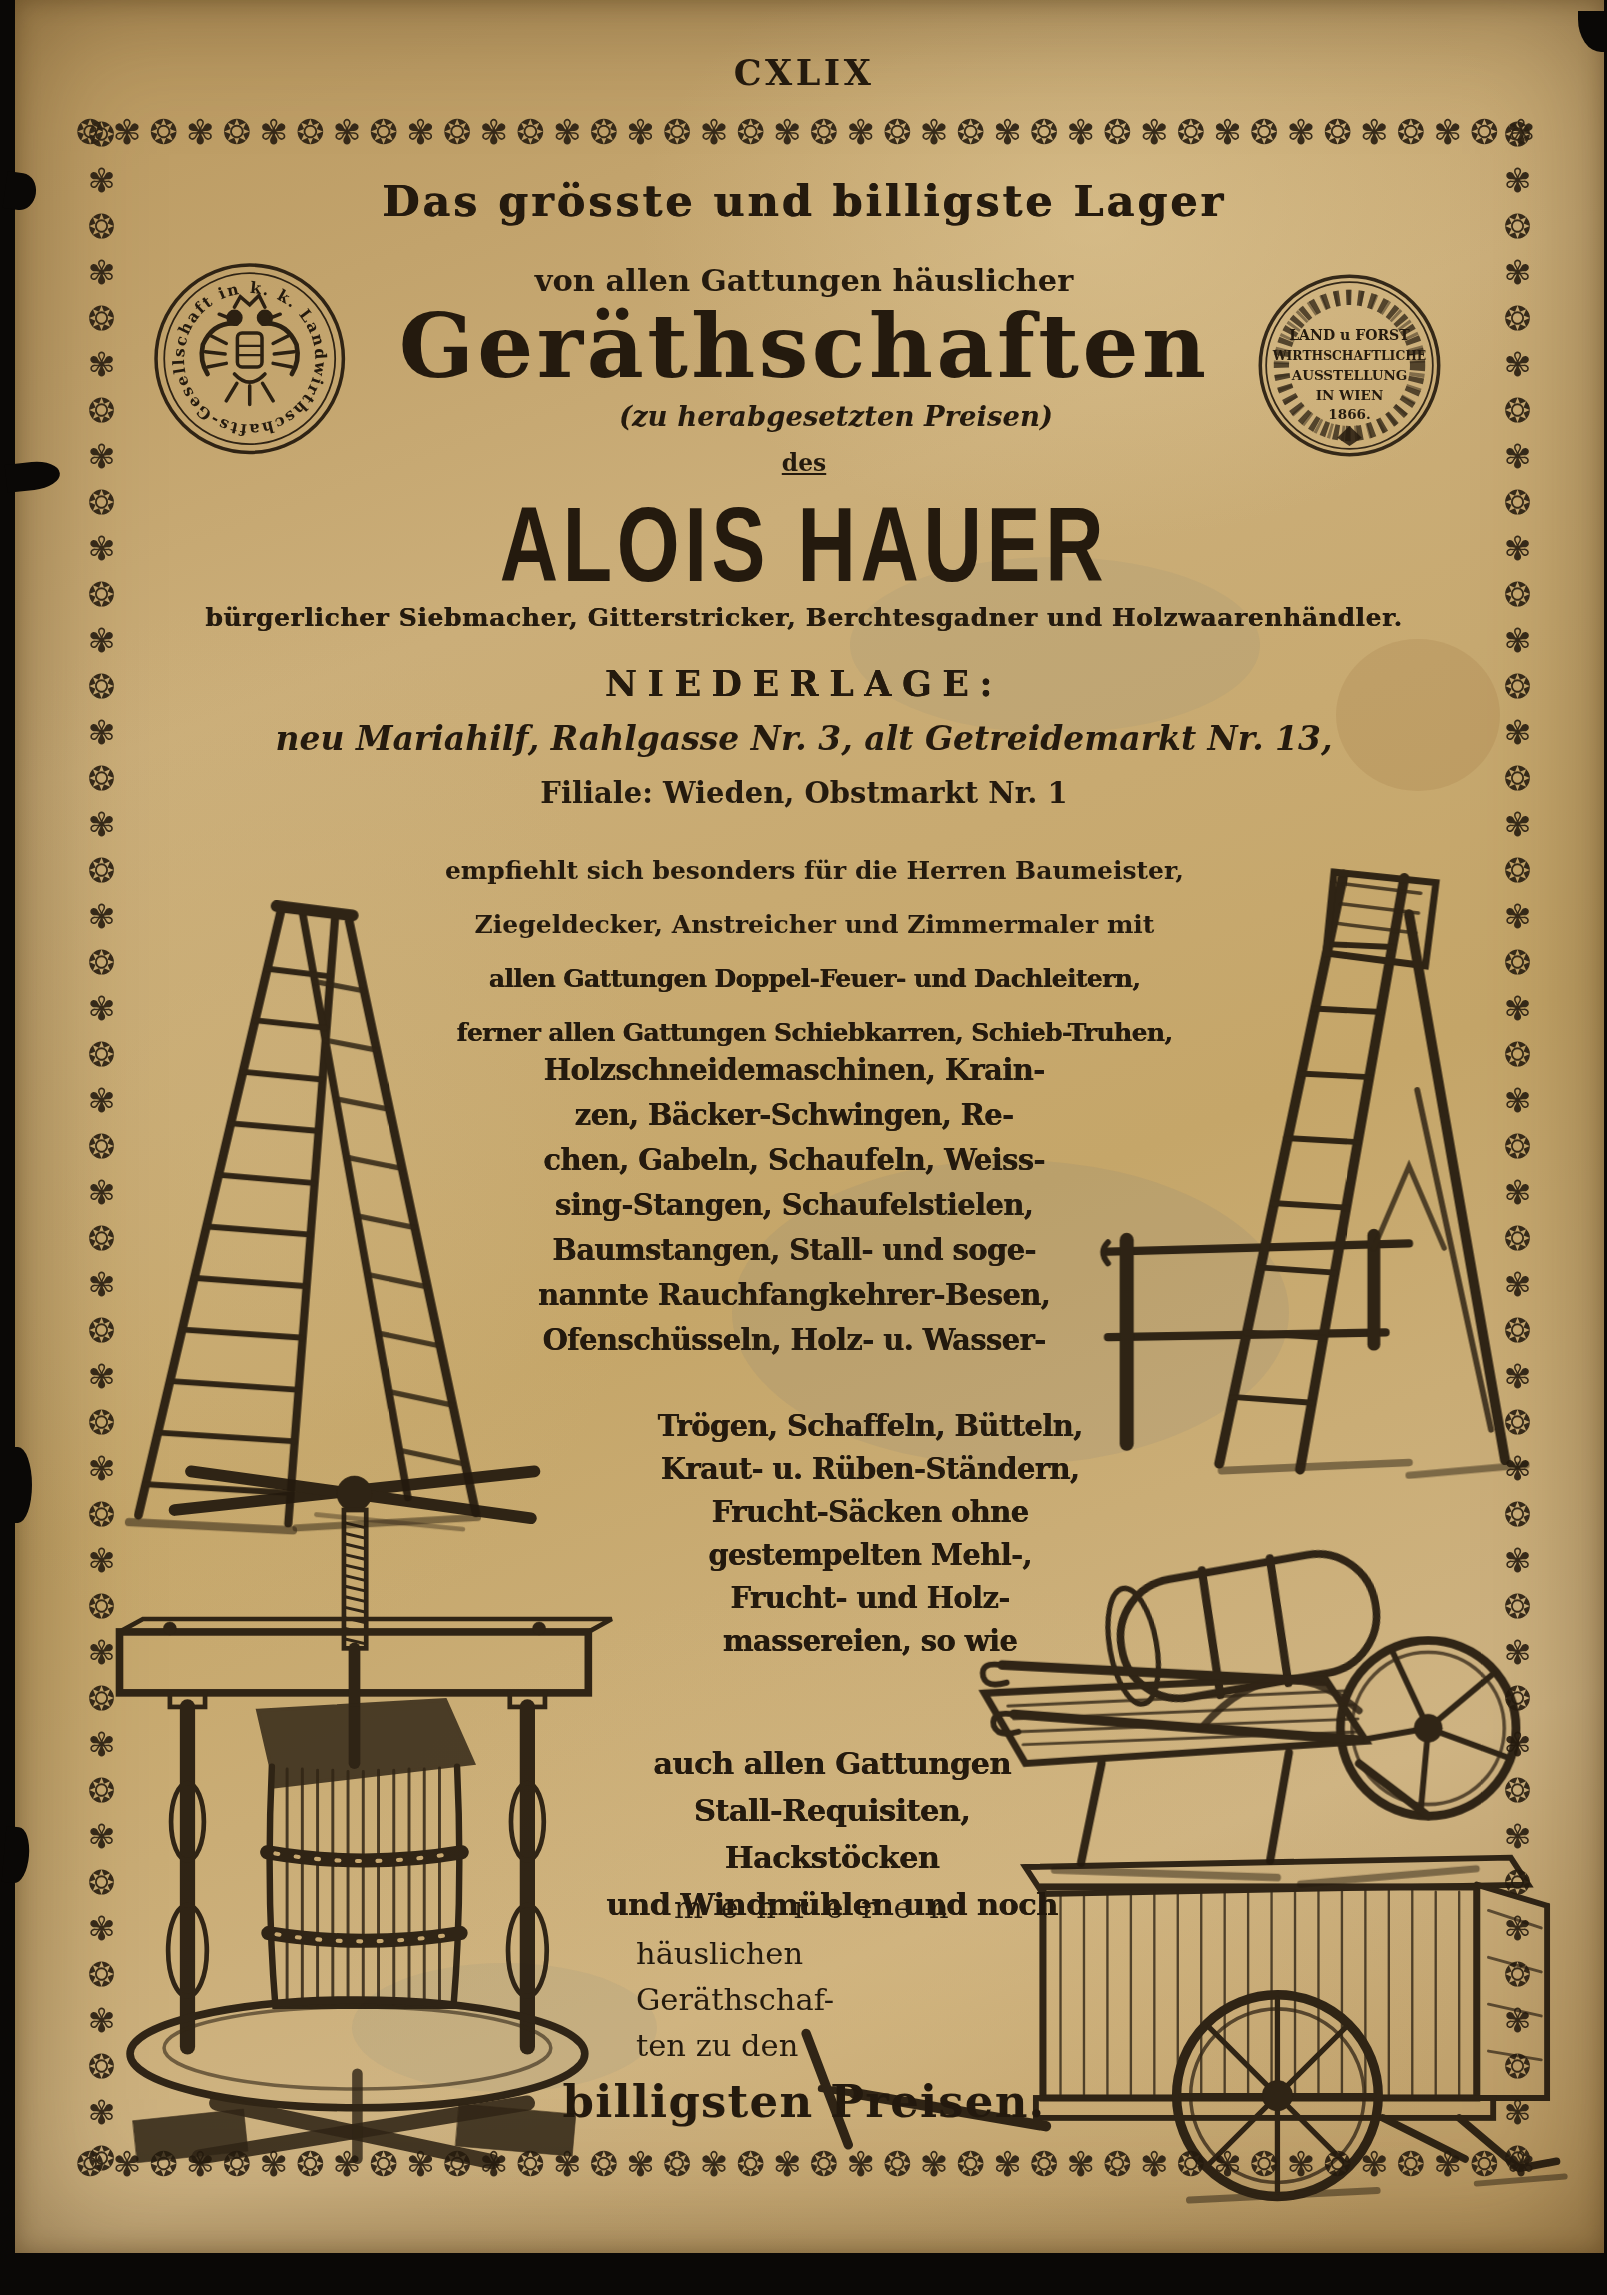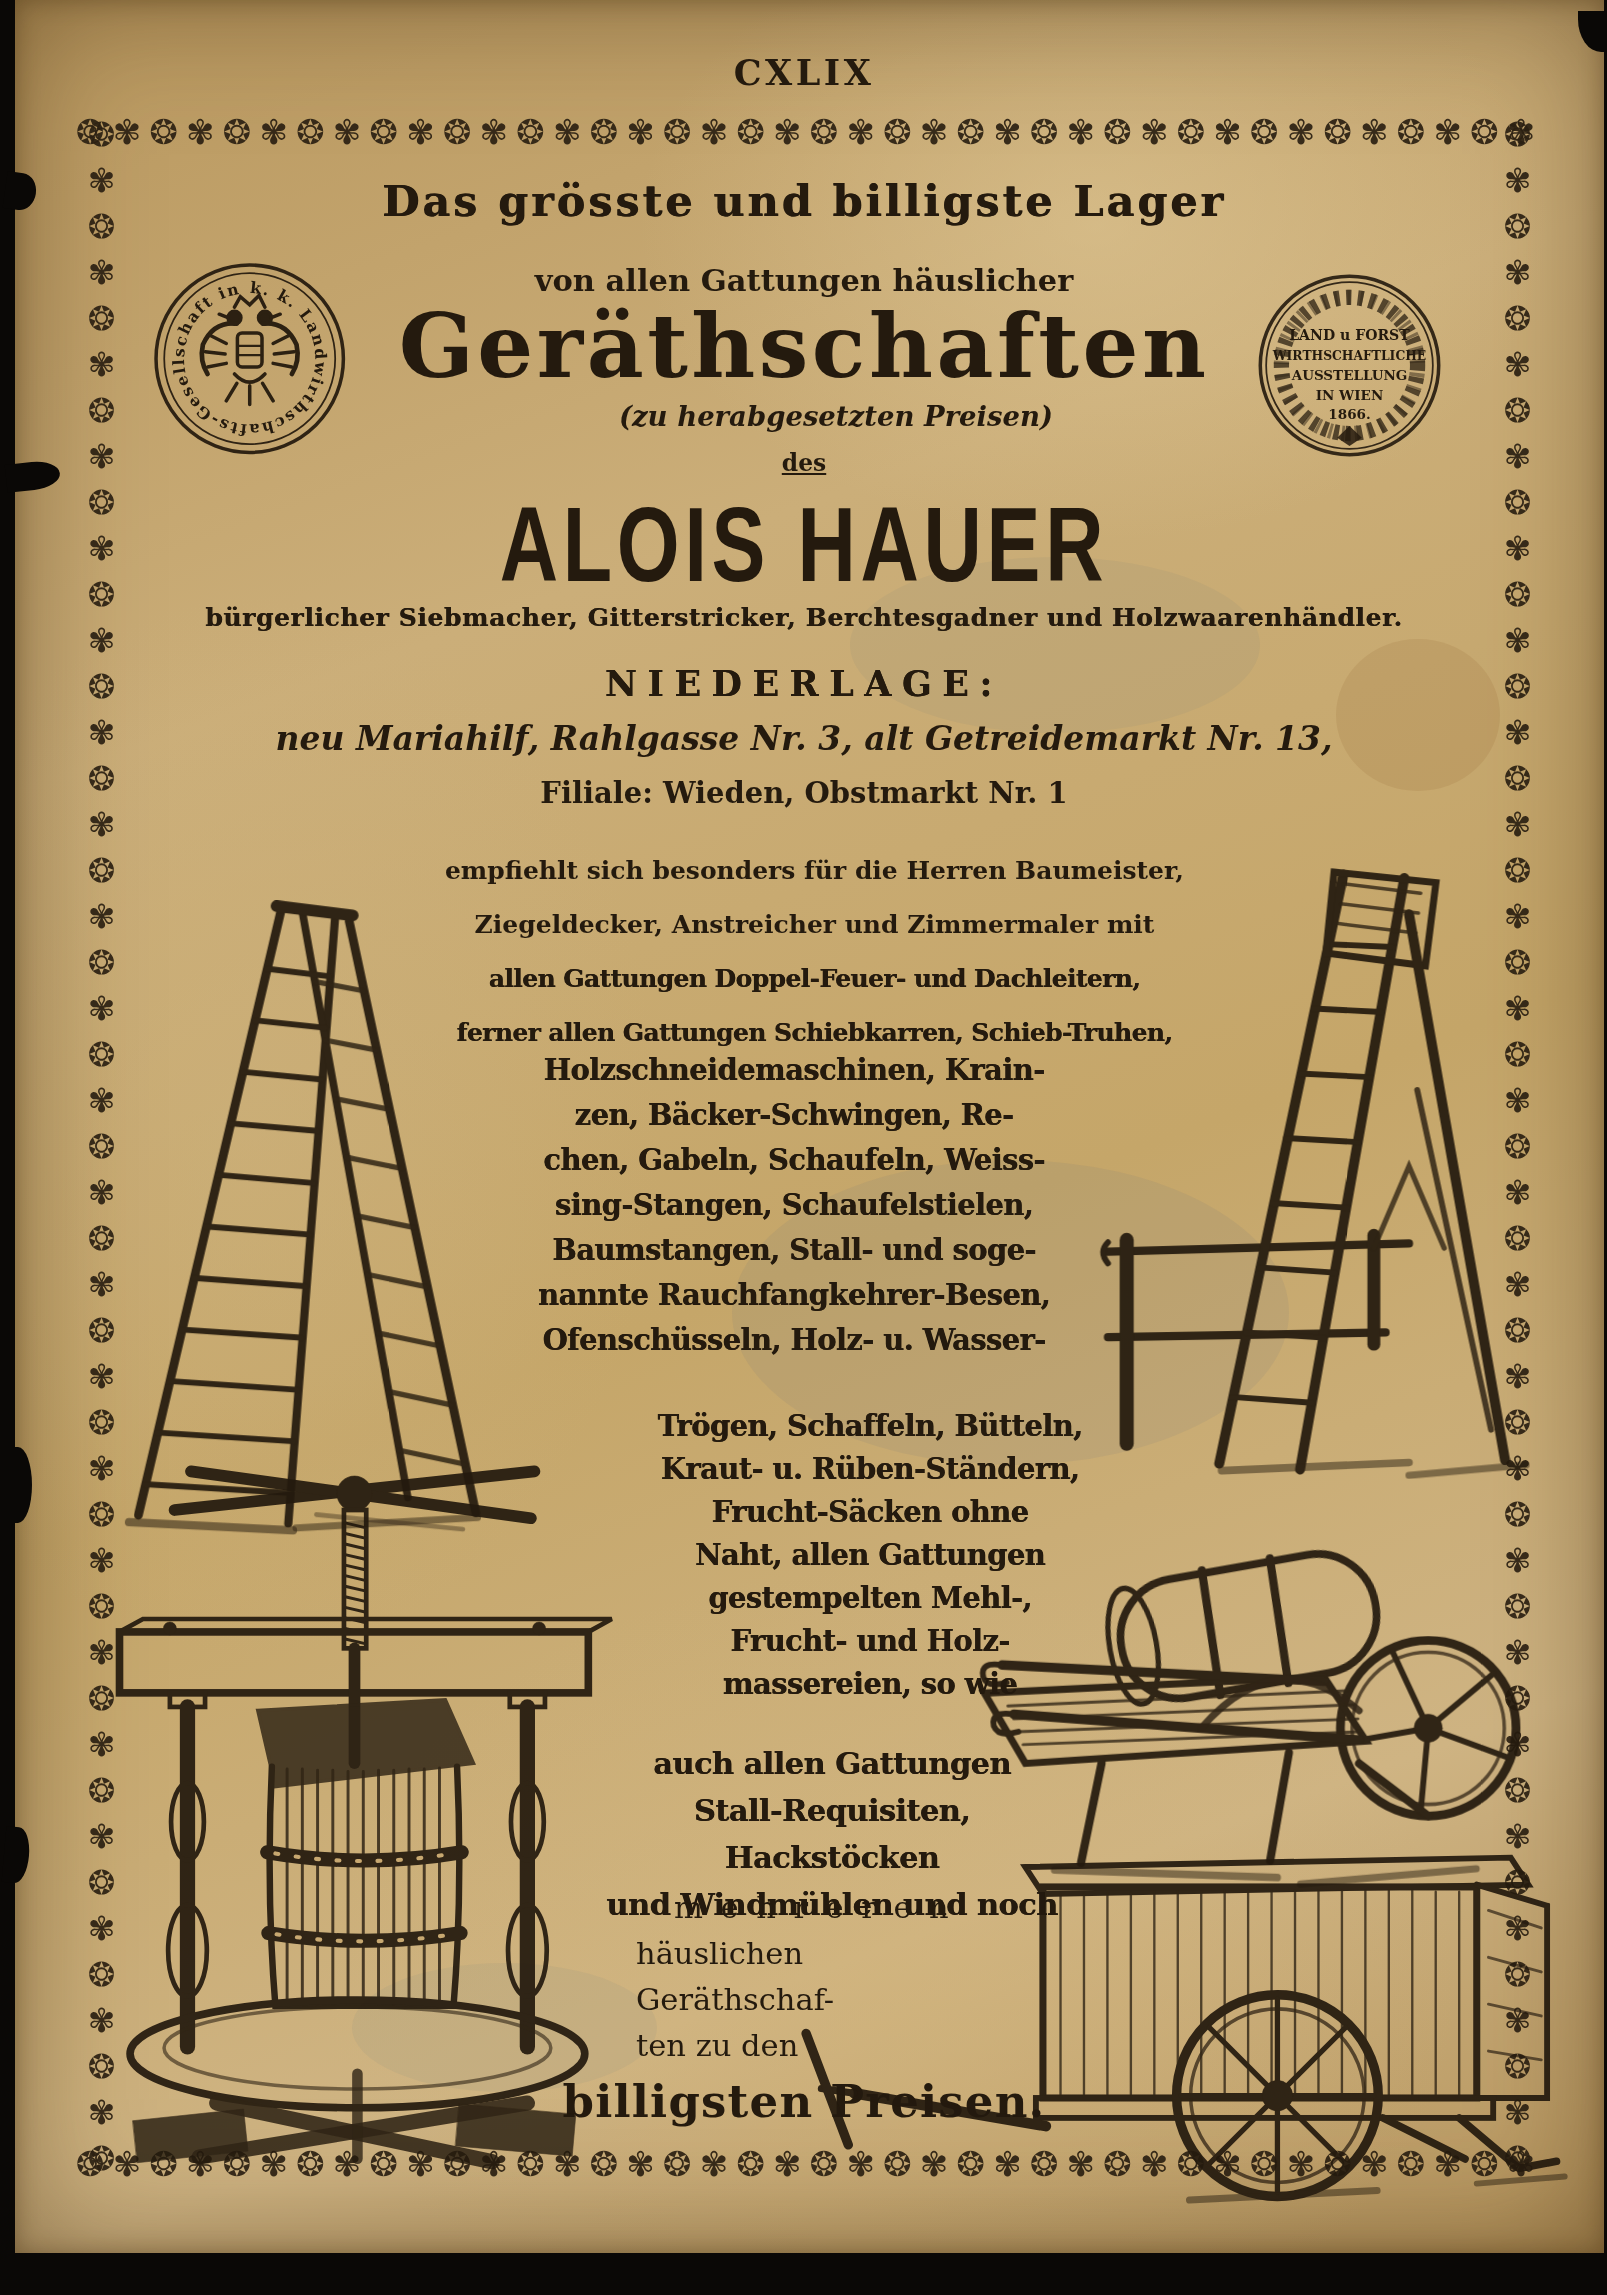--- a/index.html
+++ b/index.html
@@ -145,21 +145,20 @@
   <span class="bl">sing-Stangen, Schaufelstielen,</span>
   <span class="bl">Baumstangen, Stall- und soge-</span>
   <span class="bl">nannte Rauchfangkehrer-Besen,</span>
   <span class="bl">Ofenschüsseln, Holz- u. Wasser-</span>
 </div>
 
 <div class="col narrowA ink frak">
   <span class="bl">Trögen, Schaffeln, Bütteln,</span>
   <span class="bl">Kraut- u. Rüben-Ständern,</span>
   <span class="bl">Frucht-Säcken ohne</span>
-  <span class="bl">Naht, allen Gattungen</span>
   <span class="bl">gestempelten Mehl-,</span>
   <span class="bl">Frucht- und Holz-</span>
   <span class="bl">massereien, so wie</span>
 </div>
 
 <div class="col lower ink frak">
   <span class="bl">auch allen Gattungen</span>
   <span class="bl">Stall-Requisiten, Hackstöcken</span>
   <span class="bl">und Windmühlen und noch</span>
 </div>

